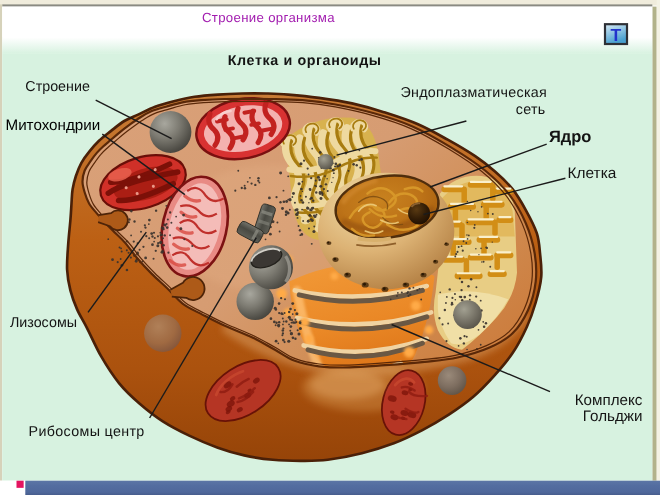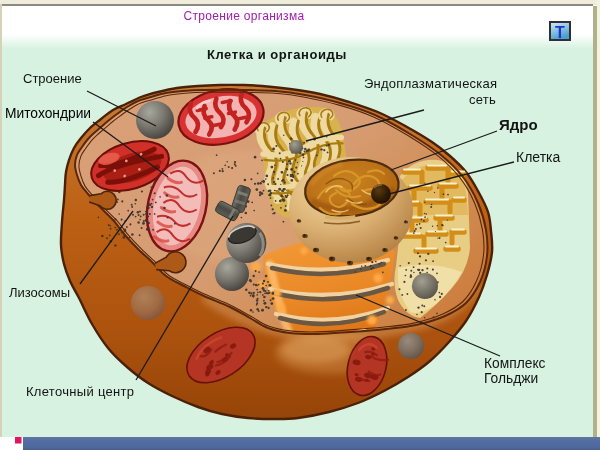--- a/index.html
+++ b/index.html
@@ -770,16 +770,16 @@
       <rect x="549" y="21" width="22" height="20" fill="#2e3036"></rect>
       <rect x="551" y="23" width="18" height="16" fill="url(#tbtnG)"></rect>
       <text x="560" y="37.5" text-anchor="middle" font-size="16" font-weight="bold" fill="#2233cc">T</text>
     </g>
   </svg>
 <div style="position:absolute;left:0;top:9px;width:488px;text-align:center;font-size:12px;letter-spacing:0.3px;color:#a21caf">Строение организма</div>
 <div style="position:absolute;left:207px;top:46.5px;font-size:13px;font-weight:bold;color:#141414;letter-spacing:0.55px;white-space:nowrap">Клетка и органоиды</div>
 <div style="position:absolute;left:23px;top:70.5px;font-size:13px;font-weight:normal;color:#141414;letter-spacing:0px;white-space:nowrap">Строение</div>
 <div style="position:absolute;left:5px;top:106px;font-size:13.8px;font-weight:normal;color:#000000;letter-spacing:0px;white-space:nowrap">Митохондрии</div>
 <div style="position:absolute;left:9px;top:284.5px;font-size:13px;font-weight:normal;color:#141414;letter-spacing:0px;white-space:nowrap">Лизосомы</div>
-<div style="position:absolute;left:26px;top:384px;font-size:13px;font-weight:normal;color:#141414;letter-spacing:0.3px;white-space:nowrap">Клеточный центр</div>
+<div style="position:absolute;left:26px;top:384px;font-size:13px;font-weight:normal;color:#141414;letter-spacing:0.3px;white-space:nowrap">Рибосомы центр</div>
 <div style="position:absolute;left:364px;top:76px;width:132px;text-align:right;font-size:13px;line-height:15.5px;letter-spacing:0.25px;color:#141414">Эндоплазматическая<br>сеть</div>
 <div style="position:absolute;left:499px;top:115.5px;font-size:15px;font-weight:bold;color:#141414;letter-spacing:0px;white-space:nowrap">Ядро</div>
 <div style="position:absolute;left:516px;top:149px;font-size:14px;font-weight:normal;color:#141414;letter-spacing:0px;white-space:nowrap">Клетка</div>
-<div style="position:absolute;left:484px;top:357px;width:100px;text-align:left;font-size:13.8px;line-height:14.5px;color:#141414">Комплекс<br>Гольджи</div>
+<div style="position:absolute;left:484px;top:357px;width:100px;text-align:right;font-size:13.8px;line-height:14.5px;color:#141414">Комплекс<br>Гольджи</div>
 </body></html>

